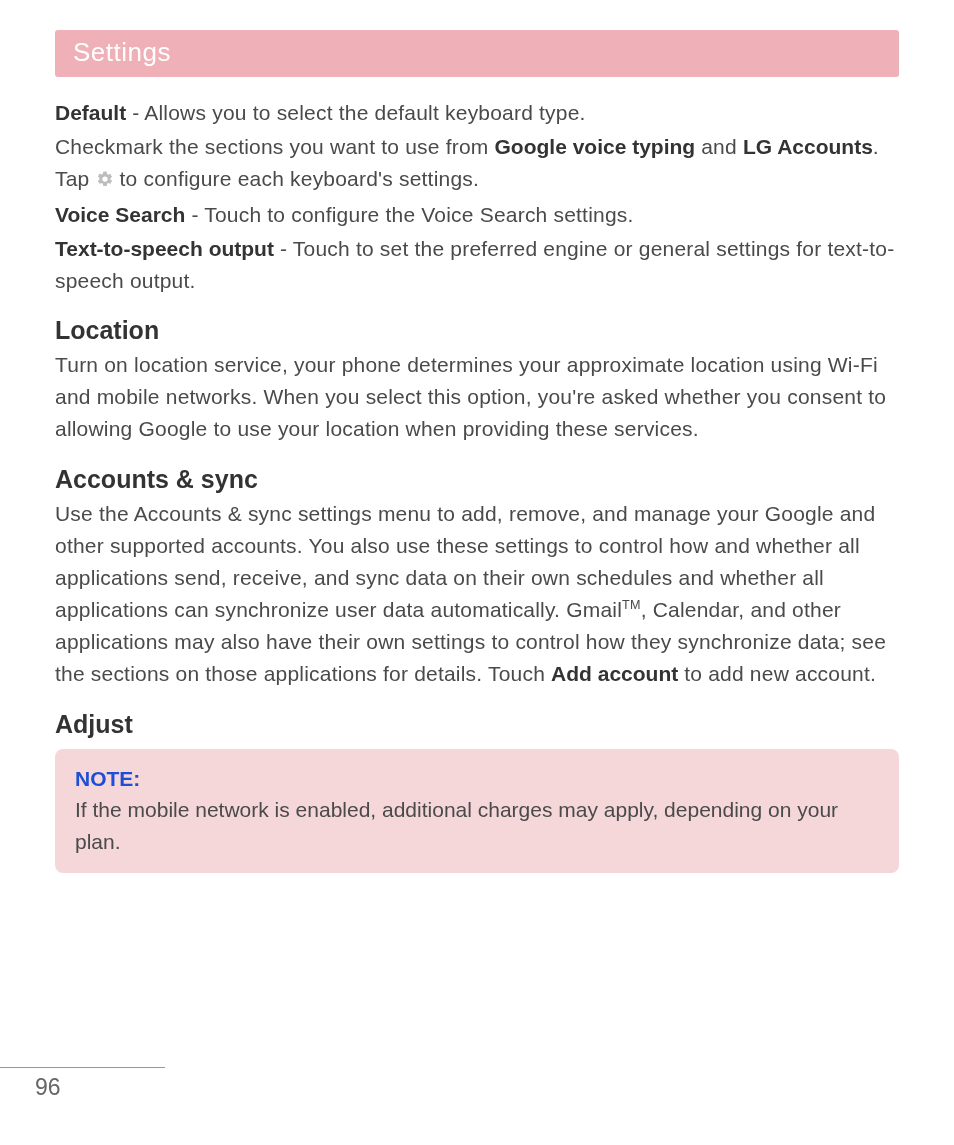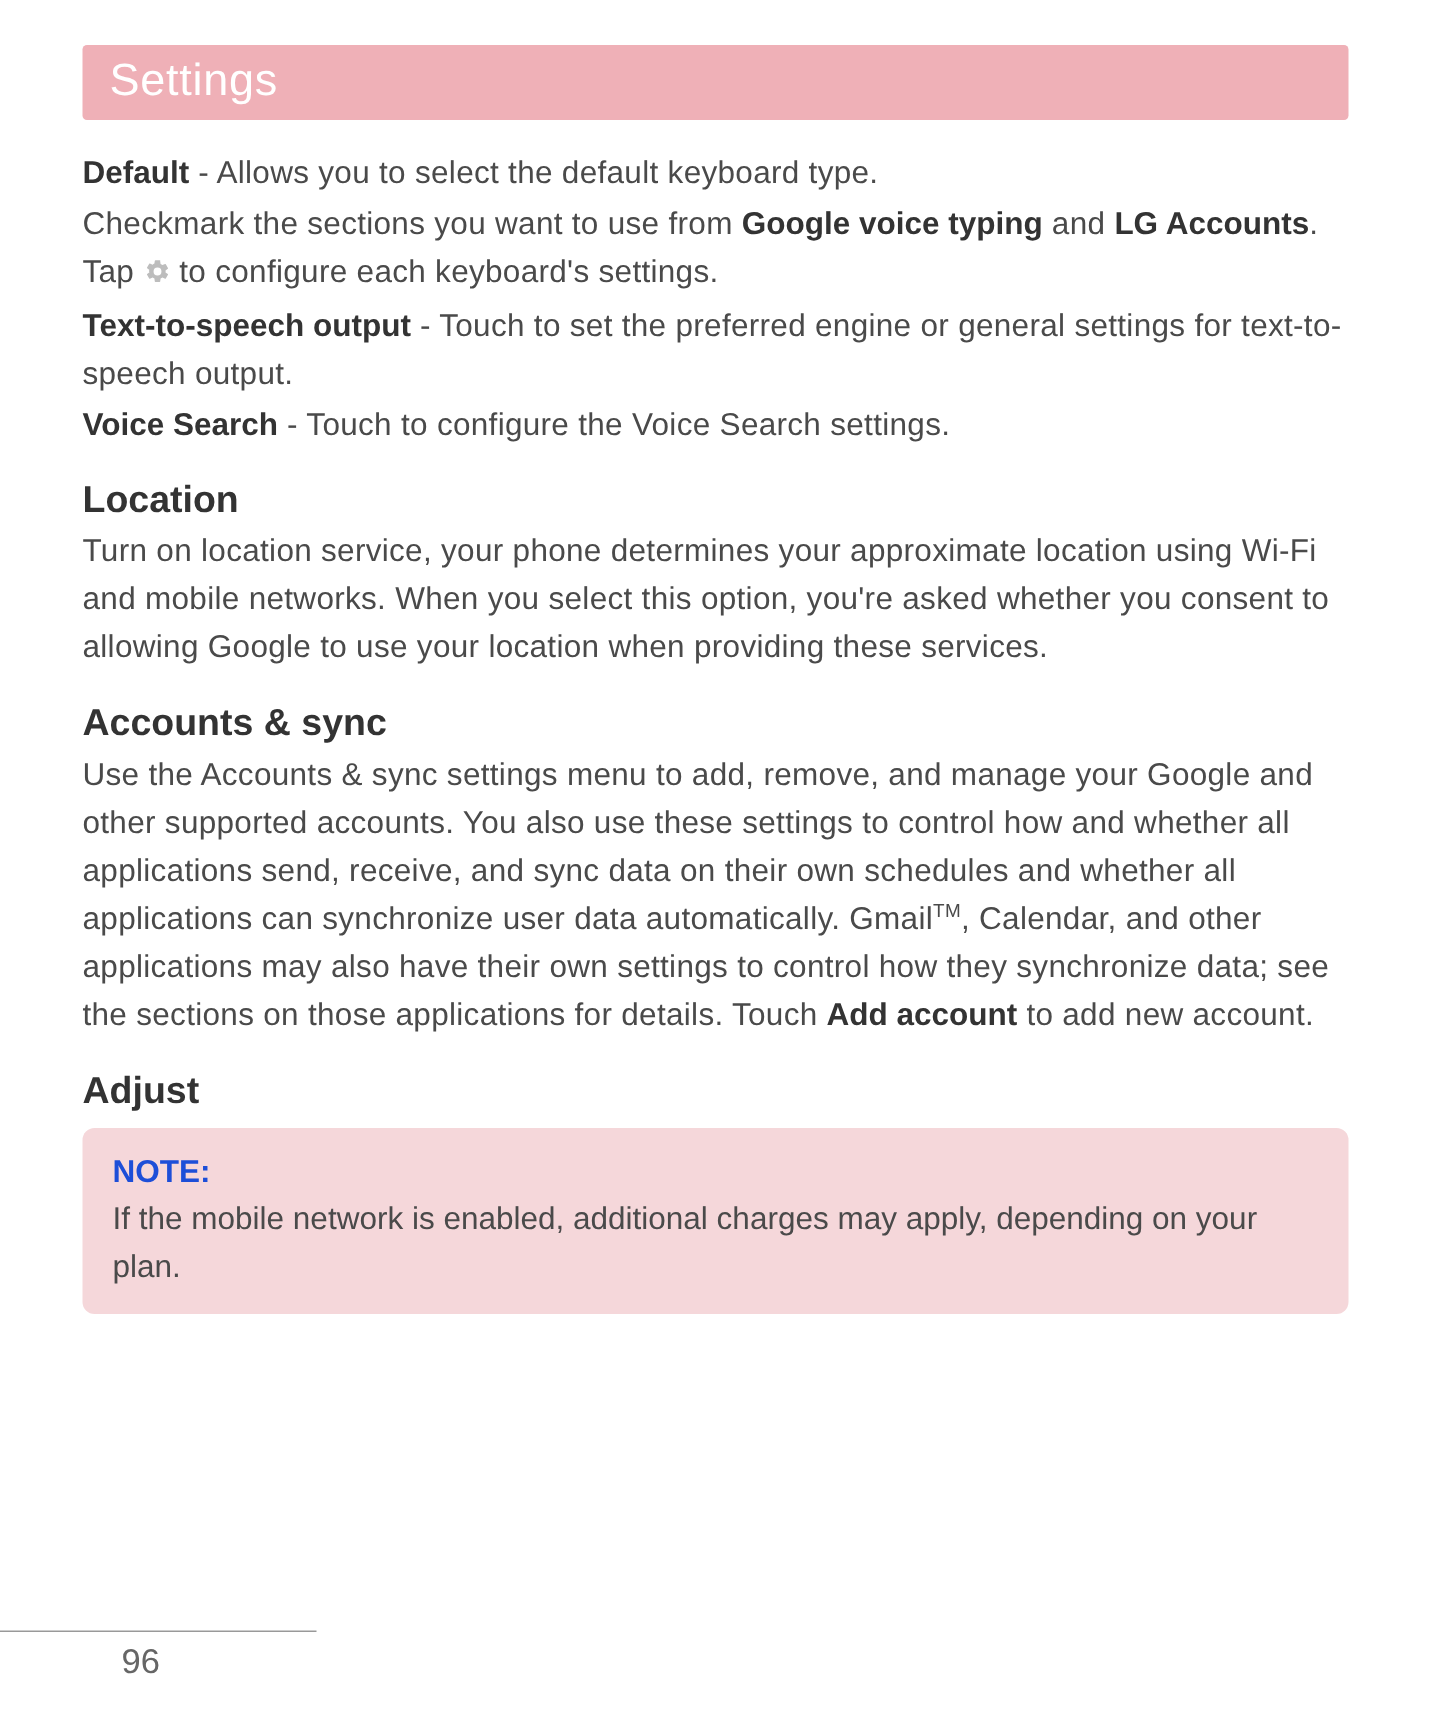--- a/index.html
+++ b/index.html
@@ -14,21 +14,21 @@
   }
   .page {
     padding: 30px 55px 0 55px;
     box-sizing: border-box;
     position: relative;
     height: 100%;
   }
   .header-bar {
     background: #efb0b7;
     color: #ffffff;
-    font-size: 30px;
+    font-size: 26px;
     font-weight: 400;
     padding: 7px 18px 9px 18px;
     border-radius: 3px;
     margin-bottom: 20px;
     letter-spacing: 0.5px;
   }
   .body-text {
     font-size: 21px;
     line-height: 1.52;
     color: #4a4a4a;
@@ -70,26 +70,26 @@
     color: #4a4a4a;
     font-weight: 300;
   }
   .note-box .note-label {
     font-weight: 700;
     color: #1d4ed8;
     display: block;
   }
   .footer {
     position: absolute;
-    bottom: 24px;
+    bottom: 44px;
     left: 0;
     width: 130px;
     border-top: 1px solid #999;
     padding-top: 6px;
-    padding-left: 81px;
+    padding-left: 35px;
     box-sizing: content-box;
     font-size: 23px;
     color: #666;
     font-weight: 300;
   }
   p { margin: 0 0 2px 0; }
 </style>
 </head>
 <body>
 
@@ -102,24 +102,24 @@
   <div class="body-text">
     <p>
       <b>Default</b><span> - Allows you to select the default keyboard type.</span>
     </p>
     <p>
       <span>Checkmark the sections you want to use from </span><b>Google voice typing</b><span> and </span><b>LG Accounts</b><span>. Tap </span><span class="gear-icon"><svg viewBox="0 0 24 24">
             <path d="M19.14,12.94a7.07,7.07,0,0,0,.06-.94,7.07,7.07,0,0,0-.06-.94l2.03-1.58a.5.5,0,0,0,.12-.64l-1.92-3.32a.5.5,0,0,0-.61-.22l-2.39.96a7.22,7.22,0,0,0-1.62-.94l-.36-2.54A.5.5,0,0,0,13.9,2h-3.8a.5.5,0,0,0-.49.42L9.25,4.96a7.22,7.22,0,0,0-1.62.94l-2.39-.96a.5.5,0,0,0-.61.22L2.71,8.48a.5.5,0,0,0,.12.64l2.03,1.58a7.07,7.07,0,0,0-.6.94,7.07,7.07,0,0,0,.6.94L2.83,14.16a.5.5,0,0,0-.12.64l1.92,3.32a.5.5,0,0,0,.61.22l2.39-.96a7.22,7.22,0,0,0,1.62.94l.36,2.54a.5.5,0,0,0,.49.42h3.8a.5.5,0,0,0,.49-.42l.36-2.54a7.22,7.22,0,0,0,1.62-.94l2.39.96a.5.5,0,0,0,.61-.22l1.92-3.32a.5.5,0,0,0-.12-.64ZM12,15.5A3.5,3.5,0,1,1,15.5,12,3.5,3.5,0,0,1,12,15.5Z"></path>
           </svg></span><span> to configure each keyboard's settings.</span>
     </p>
     <p>
-      <b>Text-to-speech output</b><span> - Touch to set the preferred engine or general settings for text-to-speech output.</span>
+      <b>Voice Search</b><span> - Touch to configure the Voice Search settings.</span>
     </p>
     <p>
-      <b>Voice Search</b><span> - Touch to configure the Voice Search settings.</span>
+      <b>Text-to-speech output</b><span> - Touch to set the preferred engine or general settings for text-to-speech output.</span>
     </p>
   </div>
 
   <div class="section-heading">Location</div>
   <div class="body-text">Turn on location service, your phone determines your approximate location using Wi-Fi and mobile networks. When you select this option, you're asked whether you consent to allowing Google to use your location when providing these services.</div>
 
   <div class="section-heading">Accounts &amp; sync</div>
   <div class="body-text">
     <span>Use the Accounts &amp; sync settings menu to add, remove, and manage your Google and other supported accounts. You also use these settings to control how and whether all applications send, receive, and sync data on their own schedules and whether all applications can synchronize user data automatically. Gmail</span><sup>TM</sup><span>, Calendar, and other applications may also have their own settings to control how they synchronize data; see the sections on those applications for details. Touch </span><b>Add account</b><span> to add new account.</span>
   </div>

